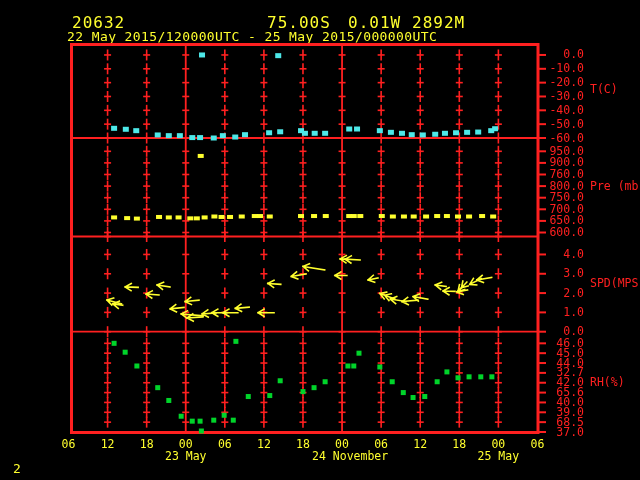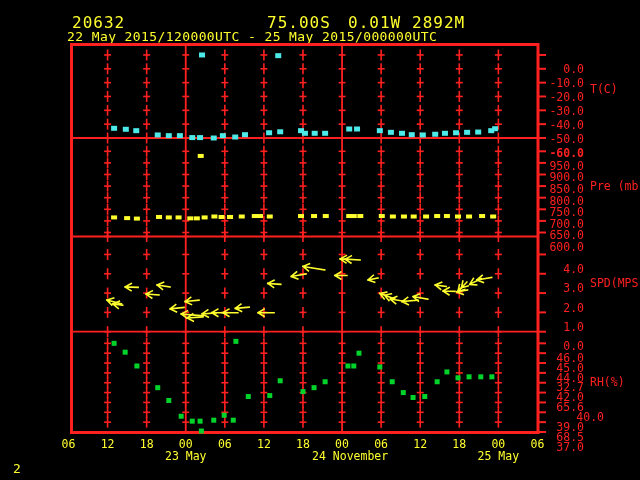--- a/index.html
+++ b/index.html
@@ -4,21 +4,21 @@
 <style>
   html,body{margin:0;padding:0;background:#000;}
   .screen{position:relative;width:640px;height:480px;background:#000;overflow:hidden;
           font-family:"DejaVu Sans Mono", monospace;}
   .ylw{color:#ffff2e;}
   .red{color:#ff2020;}
   .hdr1 span{position:absolute;top:13px;font-size:16px;letter-spacing:1px;white-space:pre;}
   .hdr2{position:absolute;top:29px;left:67px;font-size:13px;letter-spacing:0.4px;white-space:pre;}
   .pagenum{position:absolute;left:13px;top:461px;font-size:13px;}
   .axlab{position:absolute;font-size:11.5px;line-height:11px;white-space:pre;}
-  .rt{text-align:right;width:60px;margin-top:15px;}
+  .rt{text-align:right;width:60px;}
   .ctr{text-align:center;}
   svg{position:absolute;left:0;top:0;}
 </style>
 </head>
 <body>
 
 <div class="screen">
   <div class="hdr1 ylw">
     <span style="left:72px">20632</span>
     <span style="left:267px">75.00S</span>
@@ -856,44 +856,44 @@
       <rect x="478.29188999999997" y="374.32514734774065" width="5" height="5" fill="#00d42a"></rect>
       <rect x="489.3645" y="374.32514734774065" width="5" height="5" fill="#00d42a"></rect>
     </svg>
   <div id="labels">
       <div class="axlab red rt" style="left: 524px; top: 49.4643px; width: 60px;">0.0</div>
       <div class="axlab red rt" style="left: 524px; top: 63.3036px; width: 60px;">-10.0</div>
       <div class="axlab red rt" style="left: 524px; top: 77.1429px; width: 60px;">-20.0</div>
       <div class="axlab red rt" style="left: 524px; top: 90.9821px; width: 60px;">-30.0</div>
       <div class="axlab red rt" style="left: 524px; top: 104.821px; width: 60px;">-40.0</div>
       <div class="axlab red rt" style="left: 524px; top: 118.661px; width: 60px;">-50.0</div>
-      <div class="axlab red rt" style="left: 524px; top: 132.5px; width: 60px; font-weight: bold;">-60.0</div>
+      <div class="axlab red rt" style="left: 524px; top: 132.5px; width: 60px;">-60.0</div>
       <div class="axlab red" style="left: 590px; top: 84.0625px;">T(C)</div>
       <div class="axlab red rt" style="left: 524px; top: 145.796px; width: 60px;">950.0</div>
       <div class="axlab red rt" style="left: 524px; top: 157.398px; width: 60px;">900.0</div>
-      <div class="axlab red rt" style="left: 524px; top: 169px; width: 60px;">850.0</div>
+      <div class="axlab red rt" style="left: 524px; top: 169px; width: 60px;">760.0</div>
       <div class="axlab red rt" style="left: 524px; top: 180.601px; width: 60px;">800.0</div>
       <div class="axlab red rt" style="left: 524px; top: 192.203px; width: 60px;">750.0</div>
       <div class="axlab red rt" style="left: 524px; top: 203.805px; width: 60px;">700.0</div>
       <div class="axlab red rt" style="left: 524px; top: 215.407px; width: 60px;">650.0</div>
       <div class="axlab red rt" style="left: 524px; top: 227.009px; width: 60px;">600.0</div>
       <div class="axlab red" style="left: 590px; top: 180.601px;">Pre (mb)</div>
       <div class="axlab red rt" style="left: 524px; top: 248.959px; width: 60px;">4.0</div>
       <div class="axlab red rt" style="left: 524px; top: 268.269px; width: 60px;">3.0</div>
       <div class="axlab red rt" style="left: 524px; top: 287.579px; width: 60px;">2.0</div>
       <div class="axlab red rt" style="left: 524px; top: 306.89px; width: 60px;">1.0</div>
       <div class="axlab red rt" style="left: 524px; top: 326.2px; width: 60px;">0.0</div>
       <div class="axlab red" style="left: 590px; top: 277.924px;">SPD(MPS)</div>
       <div class="axlab red rt" style="left: 524px; top: 337.826px; width: 60px;">46.0</div>
       <div class="axlab red rt" style="left: 524px; top: 347.679px; width: 60px;">45.0</div>
       <div class="axlab red rt" style="left: 524px; top: 357.531px; width: 60px;">44.0</div>
       <div class="axlab red rt" style="left: 524px; top: 367.384px; width: 60px;">32.7</div>
       <div class="axlab red rt" style="left: 524px; top: 377.237px; width: 60px;">42.0</div>
       <div class="axlab red rt" style="left: 524px; top: 387.089px; width: 60px;">65.6</div>
-      <div class="axlab red rt" style="left: 544px; top: 396.942px; width: 60px; text-align: right;">40.0</div>
+      <div class="axlab red rt" style="left: 524px; top: 396.942px; width: 60px; text-align: right;">40.0</div>
       <div class="axlab red rt" style="left: 524px; top: 406.795px; width: 60px;">39.0</div>
       <div class="axlab red rt" style="left: 524px; top: 416.647px; width: 60px;">68.5</div>
       <div class="axlab red rt" style="left: 524px; top: 426.5px; width: 60px;">37.0</div>
       <div class="axlab red" style="left: 590px; top: 377.237px;">RH(%)</div>
       <div class="axlab ylw ctr" style="left: 56.5px; top: 439px; width: 24px;">06</div>
       <div class="axlab ylw ctr" style="left: 95.5798px; top: 439px; width: 24px;">12</div>
       <div class="axlab ylw ctr" style="left: 134.66px; top: 439px; width: 24px;">18</div>
       <div class="axlab ylw ctr" style="left: 173.739px; top: 439px; width: 24px;">00</div>
       <div class="axlab ylw ctr" style="left: 212.819px; top: 439px; width: 24px;">06</div>
       <div class="axlab ylw ctr" style="left: 251.899px; top: 439px; width: 24px;">12</div>

